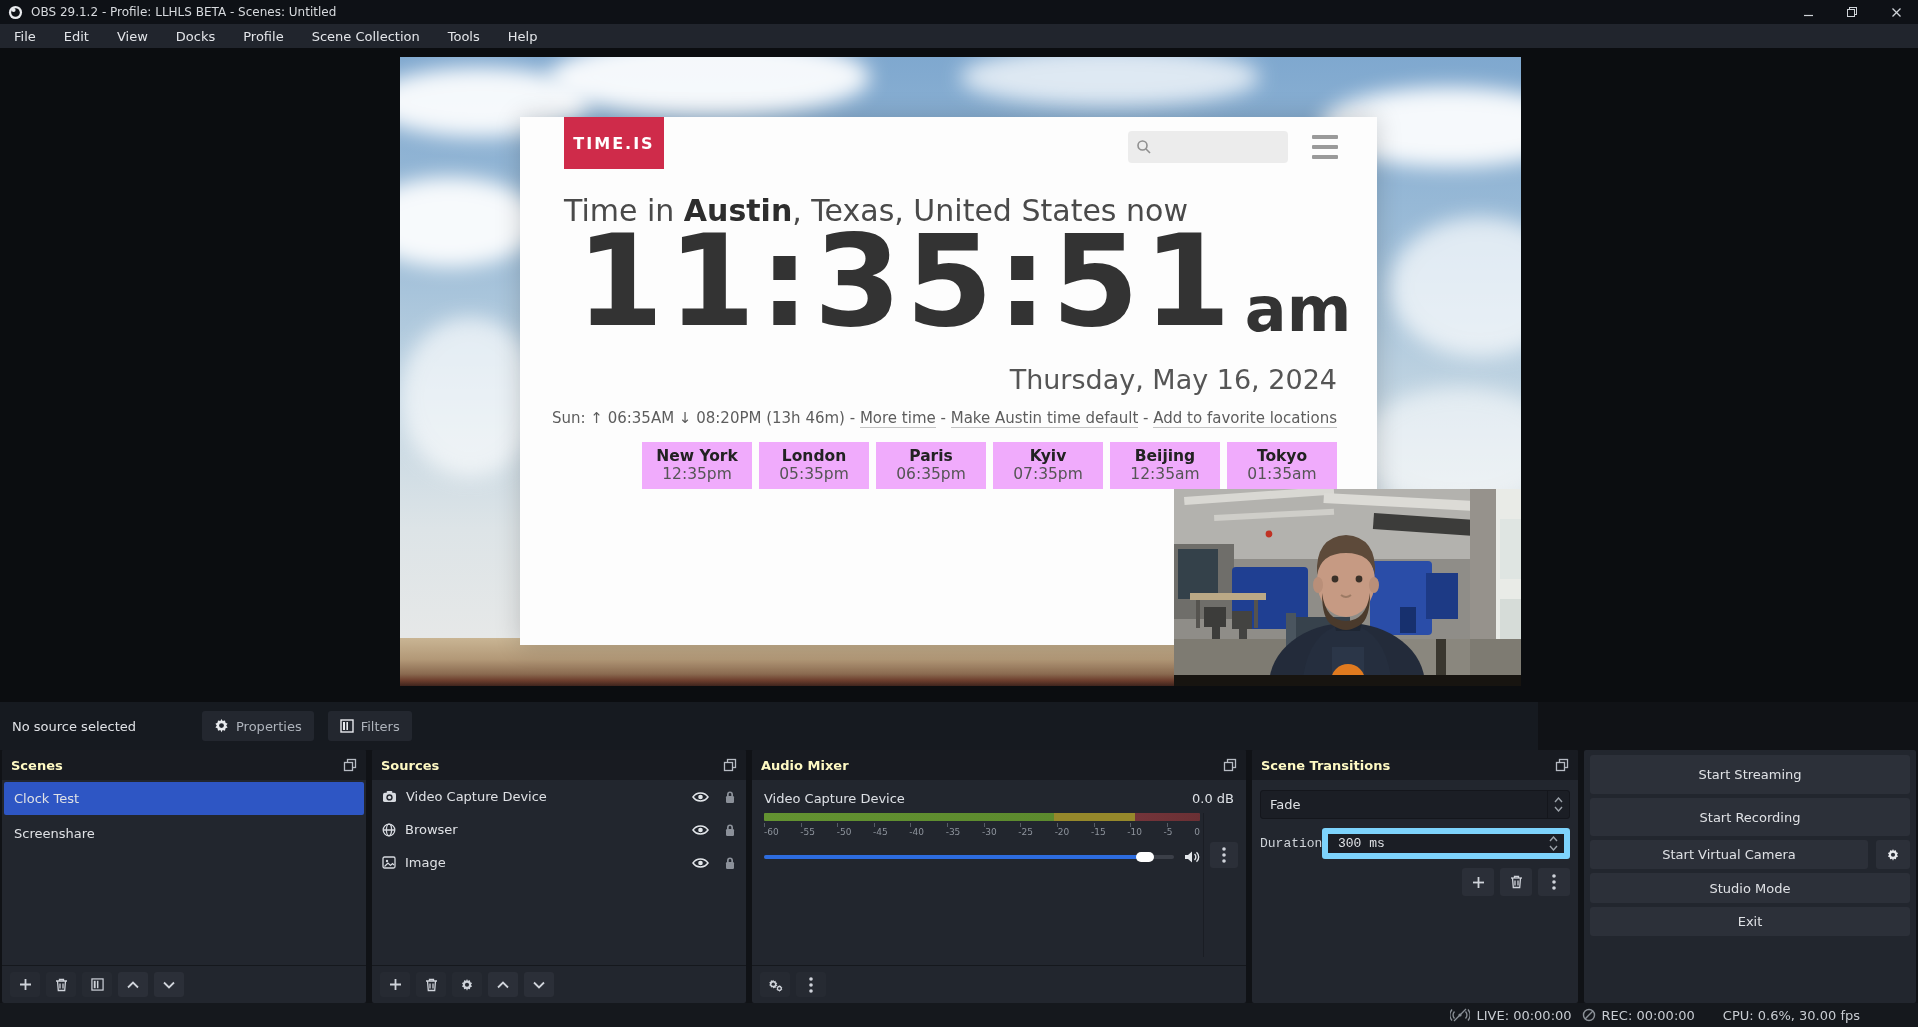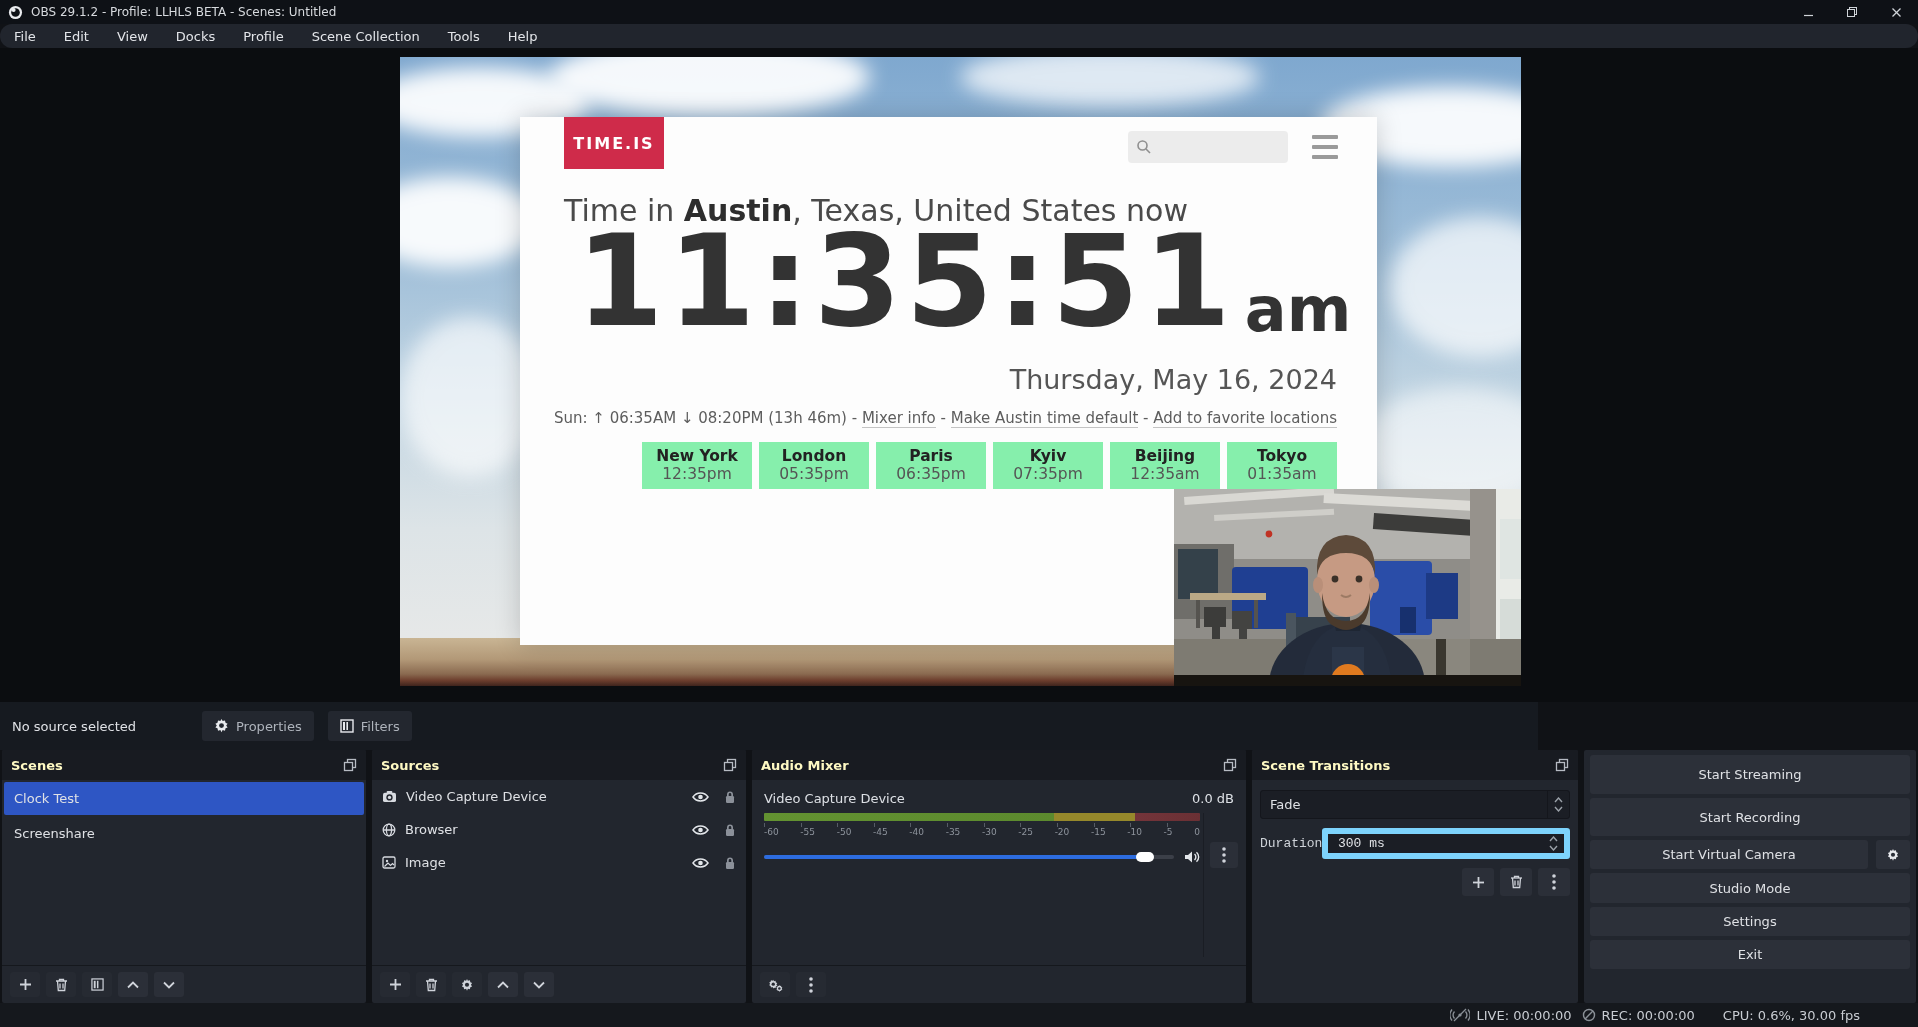--- a/index.html
+++ b/index.html
@@ -10,21 +10,21 @@
   
   .titlebar{position:absolute;left:0;top:0;width:1918px;height:24px;background:#0e1116;
             display:flex;align-items:center;padding-left:8px;}
   .obs-logo{width:15px;height:15px;margin-right:8px;display:inline-flex;}
   .title-text{font-size:12px;color:#d7dade;}
   .win-btns{position:absolute;right:0;top:0;height:24px;display:flex;}
   .win-btn{width:44px;height:24px;display:flex;align-items:center;justify-content:center;color:#cfd3d8;}
 
   
   .menubar{position:absolute;left:0;top:24px;width:1918px;height:24px;background:#21252d;
-           display:flex;align-items:center;font-size:13px;color:#e3e5e9;border-radius:12px;}
+           display:flex;align-items:center;font-size:13px;color:#e3e5e9;}
   .menu-item{padding:0 14px;height:24px;display:flex;align-items:center;cursor:default;}
 
   
   .preview-area{position:absolute;left:0;top:48px;width:1918px;height:654px;background:#0b0d10;}
   .video{position:absolute;left:400px;top:9px;width:1121px;height:629px;overflow:hidden;
          background:linear-gradient(180deg,#7fa8cf 0%,#9dbdd8 30%,#c2d5e2 55%,#dde4e7 75%,#e6e8e8 92%);}
   .cloud{position:absolute;background:rgba(255,255,255,.92);border-radius:50%;filter:blur(10px);}
   .ground{position:absolute;left:0;bottom:0;width:100%;height:48px;
           background:linear-gradient(180deg,#c9b594 0%,#b29877 45%,#8a6a50 75%,#6e3f2e 88%,#3f241d 100%);}
 
@@ -40,21 +40,21 @@
   .ti-burger span{display:block;height:4px;background:#9a9a9a;border-radius:1px;}
   .ti-heading{position:absolute;left:44px;top:76px;width:790px;font-size:30px;color:#4a4a4a;white-space:nowrap;}
   .ti-heading b{color:#2d2d2d;font-weight:800;}
   .ti-clock{position:absolute;left:56px;top:96px;width:770px;display:flex;align-items:flex-end;color:#333;}
   .ti-time{font-size:126px;font-weight:800;letter-spacing:4px;line-height:1.1;}
   .ti-ampm{font-size:62px;font-weight:800;margin-left:10px;line-height:1.35;}
   .ti-date{position:absolute;right:40px;top:247px;font-size:27px;color:#555;}
   .ti-sun{position:absolute;right:40px;top:292px;font-size:15px;color:#5d5d5d;white-space:pre;}
   .ti-sun .ti-link{color:#5d5d5d;border-bottom:1px solid #c4c4c4;cursor:pointer;}
   .ti-cities{position:absolute;right:40px;top:325px;display:flex;gap:7px;}
-  .ti-city{width:110px;height:47px;background:#86efac;display:flex;flex-direction:column;align-items:center;justify-content:center;}
+  .ti-city{width:110px;height:47px;background:#f0abfc;display:flex;flex-direction:column;align-items:center;justify-content:center;}
   .ti-city .n{font-size:15.5px;font-weight:800;color:#222;line-height:1.15;}
   .ti-city .t{font-size:15.5px;color:#555;line-height:1.15;}
 
   
   .webcam{position:absolute;left:774px;top:432px;width:347px;height:197px;background:#86867f;overflow:hidden;}
 
   
   .srcbar{position:absolute;left:0;top:702px;width:1538px;height:48px;background:#161a20;
           display:flex;align-items:center;font-size:13px;}
   .srcbar .status{margin-left:12px;color:#dfe1e5;width:190px;}
@@ -204,21 +204,21 @@
 
         <div class="ti-heading"><span>Time in </span><b>Austin</b><span>, Texas, United States now</span></div>
 
         <div class="ti-clock">
           <span class="ti-time">11:35:51</span>
           <span class="ti-ampm">am</span>
         </div>
 
         <div class="ti-date">Thursday, May 16, 2024</div>
 
-        <div class="ti-sun"><span>Sun: ↑ 06:35AM ↓ 08:20PM (13h 46m)</span><span> - </span><span class="ti-link">Mixer info</span><span> - </span><span class="ti-link">Make Austin time default</span><span> - </span><span class="ti-link">Add to favorite locations</span></div>
+        <div class="ti-sun"><span>Sun: ↑ 06:35AM ↓ 08:20PM (13h 46m)</span><span> - </span><span class="ti-link">More time</span><span> - </span><span class="ti-link">Make Austin time default</span><span> - </span><span class="ti-link">Add to favorite locations</span></div>
 
         <div class="ti-cities">
           <div class="ti-city">
               <span class="n">New York</span>
               <span class="t">12:35pm</span>
             </div>
           <div class="ti-city">
               <span class="n">London</span>
               <span class="t">05:35pm</span>
             </div>
@@ -611,21 +611,20 @@
         <div class="ctl-row" style="height:29px;">
           <div class="ctl-btn">Start Virtual Camera</div>
           <div class="ctl-btn ctl-gear">
             <svg width="14" height="14" viewBox="0 0 16 16" fill="#e8eaee">
                 <path d="M8 1l1 2 2.3-.5.5 2.3 2 1-1.3 1.9 1.3 1.9-2 1-.5 2.3L9 12.4 8 14.5 7 12.4l-2.3.5-.5-2.3-2-1 1.3-1.9L2.2 5.8l2-1 .5-2.3L7 3z"></path>
                 <circle cx="8" cy="7.7" r="2.4" fill="#2c3039"></circle>
               </svg>
           </div>
         </div>
         <div class="ctl-btn" style="height:30px;">Studio Mode</div>
-        <div class="ctl-btn" style="height:29px;">Settings</div>
         <div class="ctl-btn" style="height:29px;">Exit</div>
       </div>
     </div>
   </div>
 
   <div class="statusbar">
     <div class="sb-group">
       <span class="sb-icon">
         <svg width="20" height="14" viewBox="0 0 20 14" fill="none" stroke="currentColor" stroke-width="1.3">
             <path d="M4.5 3.5 a5.5 5.5 0 0 0 0 7"></path>

